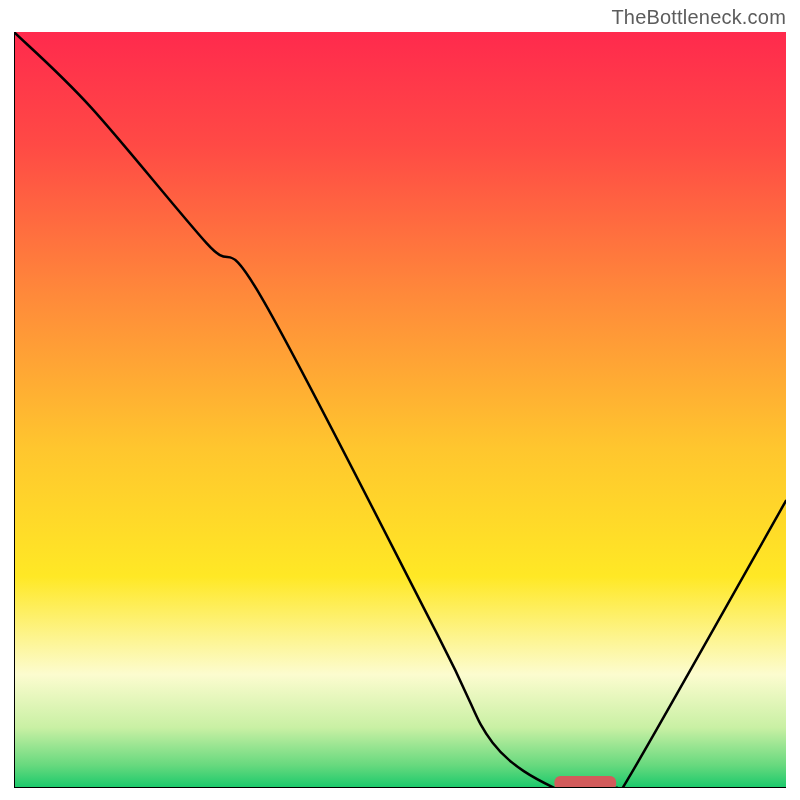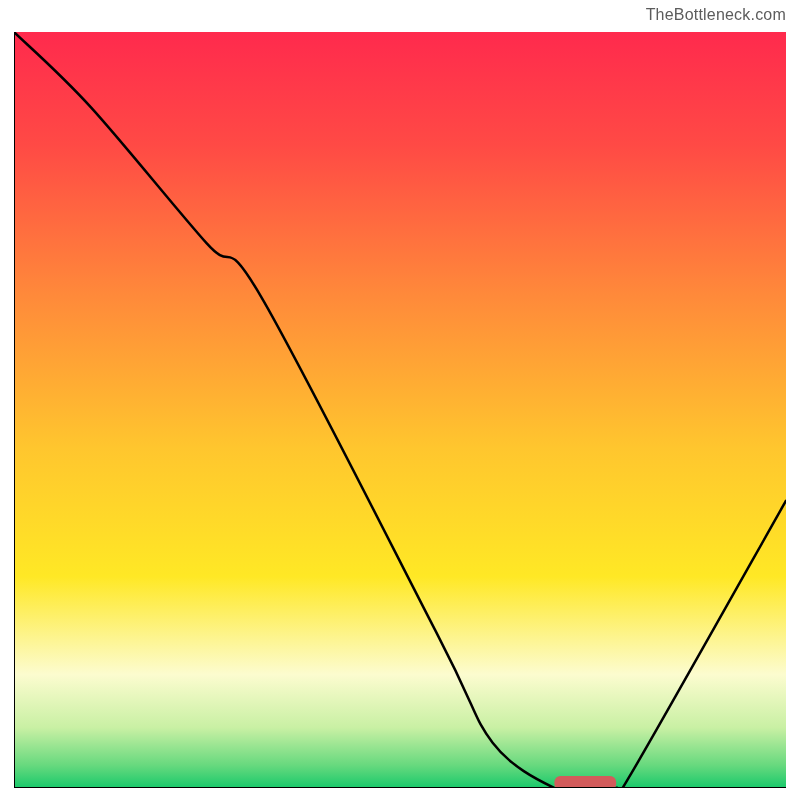--- a/index.html
+++ b/index.html
@@ -7,21 +7,21 @@
     width: 800px;
     height: 800px;
     position: relative;
     font-family: Arial, Helvetica, sans-serif;
     background: #fff;
   }
   .watermark {
     position: absolute;
     top: 6px;
     right: 14px;
-    font-size: 16px;
+    font-size: 20px;
     font-weight: 500;
     color: #5c5c5c;
     letter-spacing: 0.2px;
     z-index: 10;
   }
   .plot-wrap {
     position: absolute;
     left: 14px;
     top: 32px;
     width: 772px;

